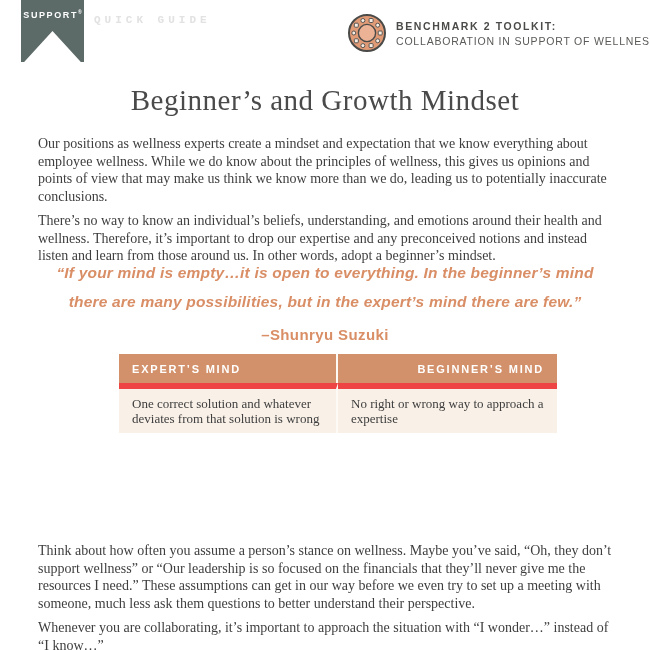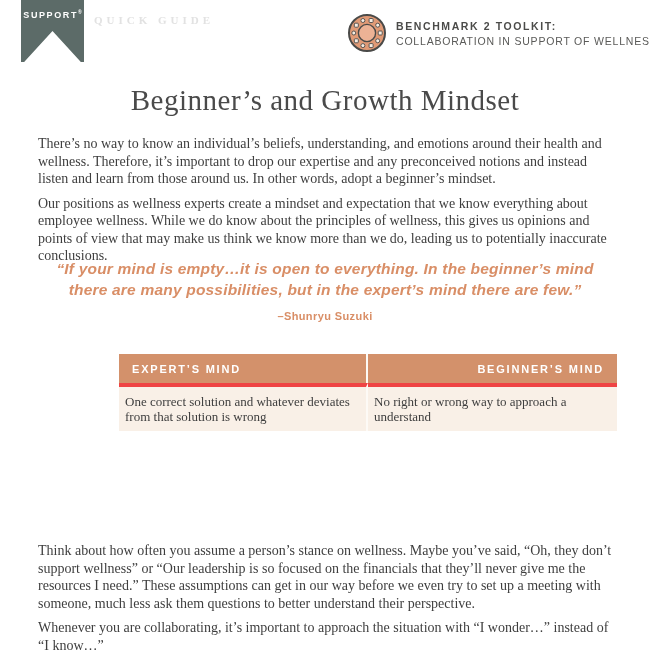--- a/index.html
+++ b/index.html
@@ -31,21 +31,21 @@
   .ribbon-text{
     position:absolute;left:0;top:9px;width:100%;
     text-align:center;color:#fff;
     font-family:"Liberation Sans", sans-serif;
     font-weight:bold;font-size:9px;letter-spacing:1.6px;
     white-space:nowrap;
   }
   .ribbon-text sup{font-size:5px;vertical-align:super;letter-spacing:0;}
   .quick-guide{
     position:absolute;left:94px;top:14px;
-    font-family:Liberation Serif, serif;
+    font-family:Liberation Mono, monospace;
     font-weight:bold;font-size:11px;letter-spacing:4px;
     color:var(--muted-gray);
     text-align:right;
   }
   .toolkit{
     position:absolute;left:347px;top:13px;
     display:flex;align-items:center;
   }
   .toolkit-icon{width:40px;height:40px;flex:0 0 auto;}
   .toolkit-text{
@@ -78,44 +78,44 @@
   }
   
   .quote{
     position:absolute;top:258px;left:45px;width:560px;
     text-align:center;
     font-family:"Liberation Sans", sans-serif;
     color:var(--accent);
   }
   .quote-text{
     font-weight:bold;font-style:italic;
-    font-size:15.5px;line-height:21px;letter-spacing:0.2px;
+    font-size:15.5px;line-height:29px;letter-spacing:0.2px;
   }
   .quote-attcol{
-    margin-top:10px;font-weight:bold;font-size:11px;letter-spacing:0.4px;
+    margin-top:10px;font-weight:bold;font-size:15px;letter-spacing:0.4px;
   }
   
   .mindset-table{
-    position:absolute;top:354px;left:119px;width:498px;
+    position:absolute;top:354px;left:119px;width:438px;
     border-collapse:separate;border-spacing:0;
     table-layout:fixed;
   }
   .mindset-table th{
     background:var(--header-bg);color:#fff;
     font-family:"Liberation Sans", sans-serif;
     font-weight:bold;font-size:11px;letter-spacing:1.8px;
     text-align:left;padding:8px 13px;height:29px;
     border-right:2px solid #FDFAF6;
   }
   .mindset-table th:last-child{border-right:none;text-align:right;}
   .mindset-table td{
     font-family:"Liberation Serif", serif;
     font-size:13px;line-height:15px;color:var(--text-dark);
-    padding:7px 6px;vertical-align:middle;
-    border-top:4px solid #ef4444;
+    padding:7px 13px;vertical-align:middle;
+    border-top:6px solid #ef4444;
     border-right:2px solid #FDFAF6;
   }
   .mindset-table td:last-child{border-right:none;}
   .row-light td{background:var(--row-light);}
   .row-dark td{background:var(--row-dark);}
   .row-tall td{height:44px;}
   .row-short td{height:28px;}
   
   .closing{
     position:absolute;top:542px;left:38px;width:578px;
@@ -148,40 +148,40 @@
     </svg>
     <div class="toolkit-text">
       <div class="toolkit-title">BENCHMARK 2 TOOLKIT:</div>
       <div class="toolkit-subtitle">COLLABORATION IN SUPPORT OF WELLNESS</div>
     </div>
   </div>
 
   <h1 class="doc-title">Beginner’s and Growth Mindset</h1>
 
   <div class="intro">
+    <p>Our positions as wellness experts create a mindset and expectation that we know everything about employee wellness. While we do know about the principles of wellness, this gives us opinions and points of view that may make us think we know more than we do, leading us to potentially inaccurate conclusions.</p>
     <p>There’s no way to know an individual’s beliefs, understanding, and emotions around their health and wellness. Therefore, it’s important to drop our expertise and any preconceived notions and instead listen and learn from those around us. In other words, adopt a beginner’s mindset.</p>
-    <p>Our positions as wellness experts create a mindset and expectation that we know everything about employee wellness. While we do know about the principles of wellness, this gives us opinions and points of view that may make us think we know more than we do, leading us to potentially inaccurate conclusions.</p>
   </div>
 
   <div class="quote">
     <div class="quote-text">“If your mind is empty…it is open to everything. In the beginner’s mind there are many possibilities, but in the expert’s mind there are few.”</div>
     <div class="quote-attol quote-attcol quote-attol quote-attcol">–Shunryu Suzuki</div>
   </div>
 
   <table class="mindset-table">
     <thead>
       <tr>
         <th>EXPERT’S MIND</th>
         <th>BEGINNER’S MIND</th>
       </tr>
     </thead>
     <tbody>
       <tr class="row-light row-tall">
         <td>One correct solution and whatever deviates from that solution is wrong</td>
-        <td>No right or wrong way to approach a understand</td>
+        <td>No right or wrong way to approach a expertise</td>
       </tr>
     </tbody>
   </table>
 
   <div class="closing">
     <p>Think about how often you assume a person’s stance on wellness. Maybe you’ve said, “Oh, they don’t support wellness” or “Our leadership is so focused on the financials that they’ll never give me the resources I need.” These assumptions can get in our way before we even try to set up a meeting with someone, much less ask them questions to better understand their perspective.</p>
     <p>Whenever you are collaborating, it’s important to approach the situation with “I wonder…” instead of “I know…”</p>
   </div>
 
 </div>

